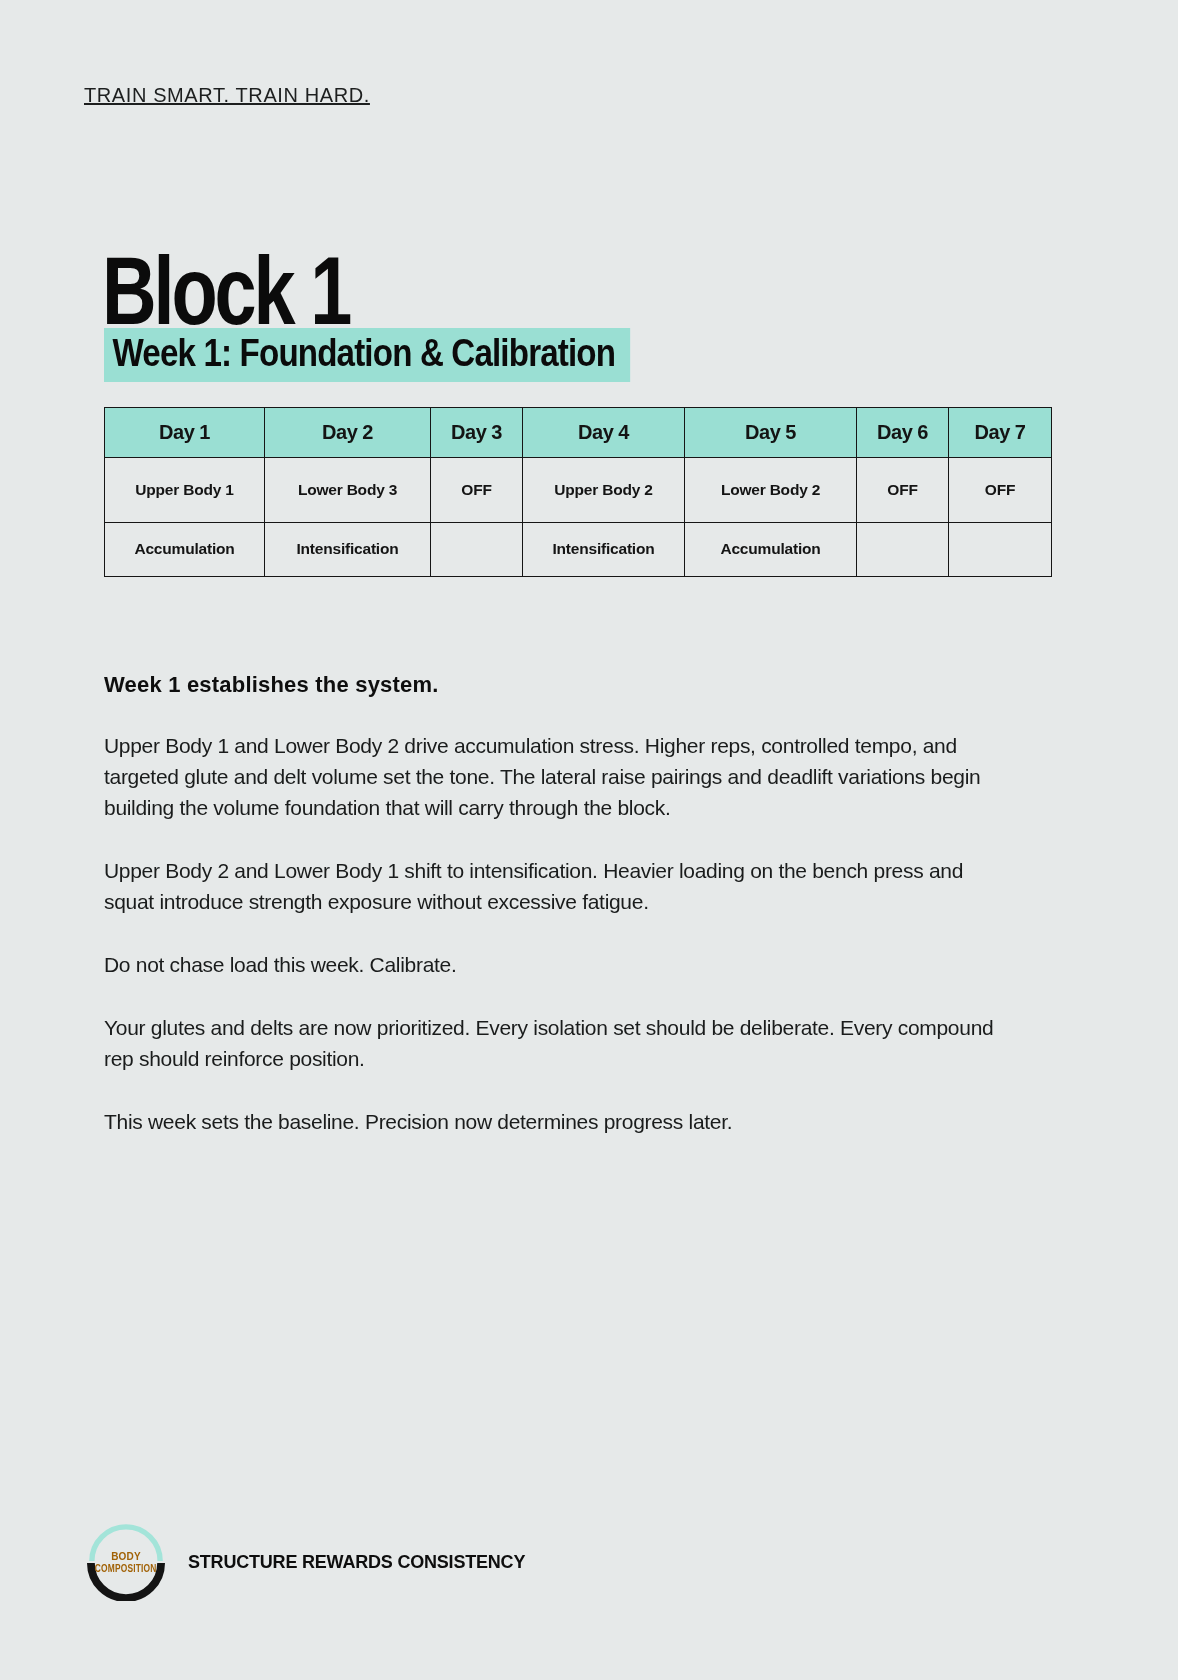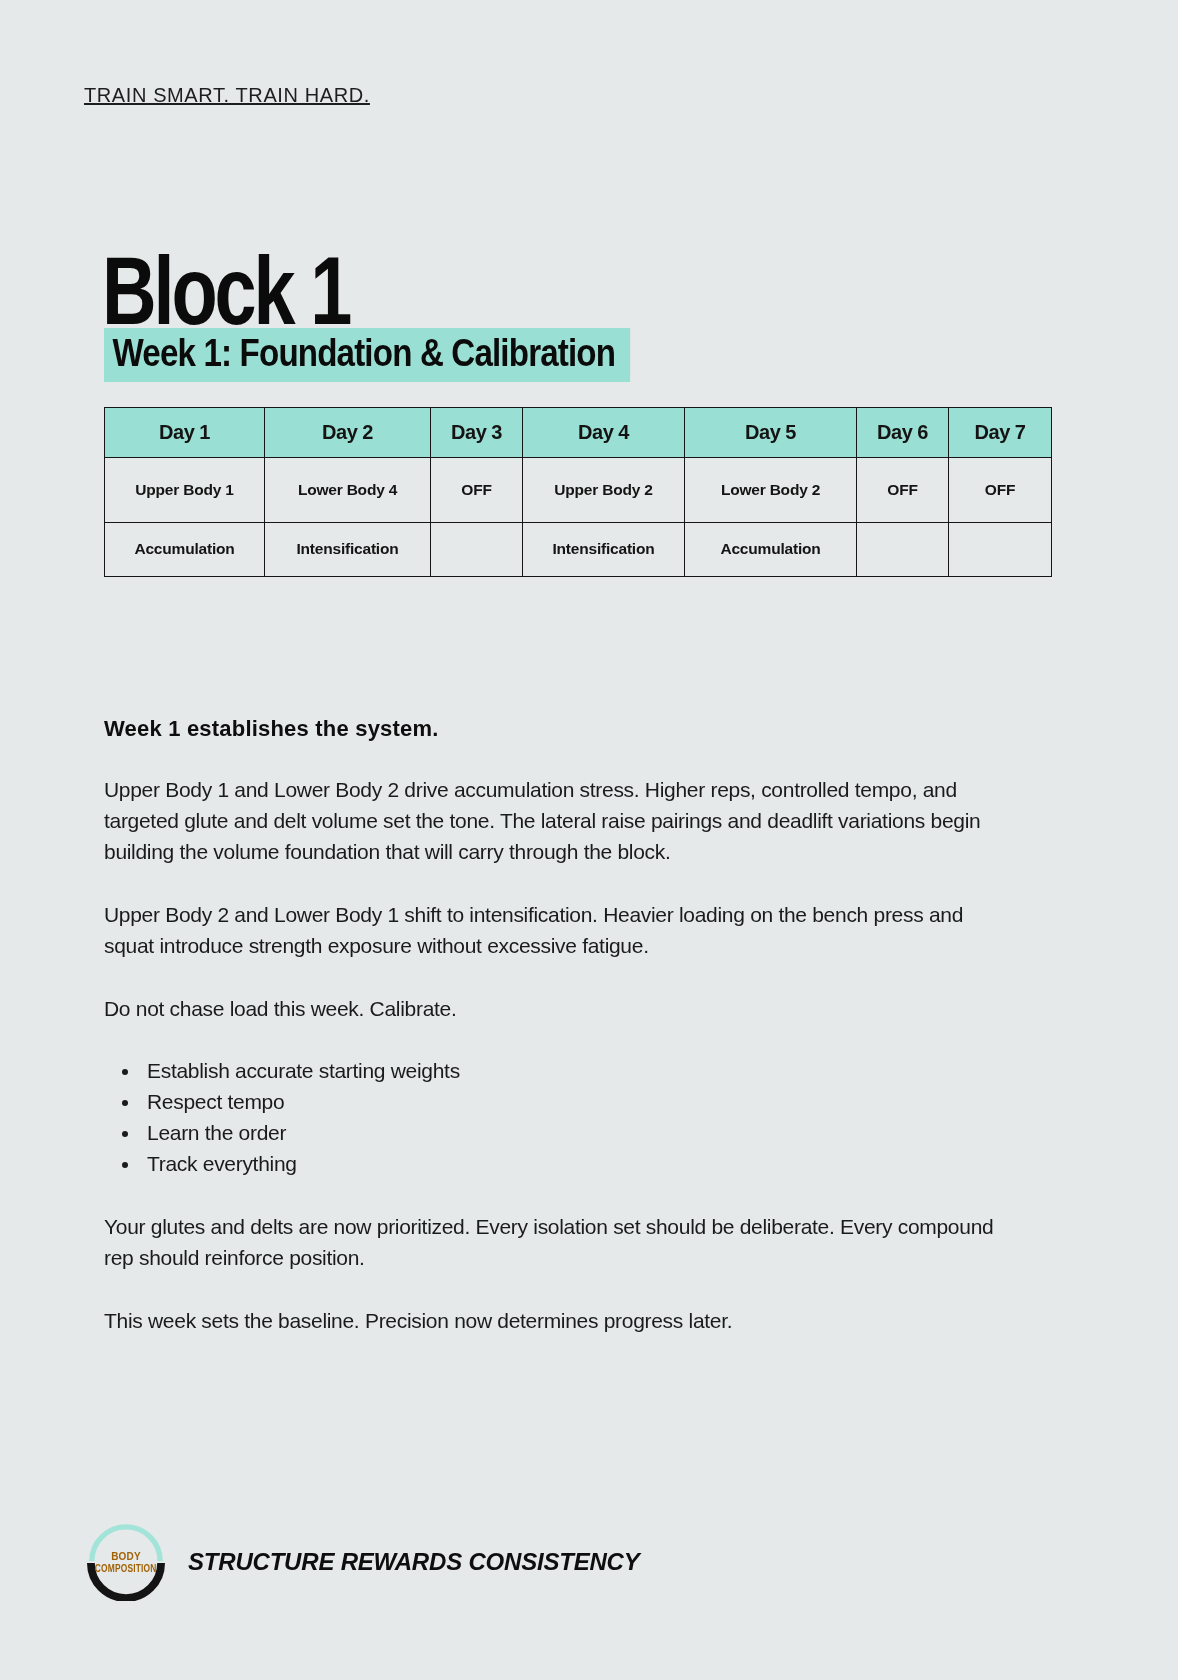--- a/index.html
+++ b/index.html
@@ -48,21 +48,21 @@
     background:var(--accent);
     height:50px; font-size:20px; letter-spacing:-0.5px;
   }
   table.schedule tr.r1 td{ height:65px; }
   table.schedule tr.r2 td{ height:54px; }
   table.schedule tr.r3 td{ height:70px; }
   table.schedule td{
     font-size:15.5px; letter-spacing:-0.2px; padding:0 15px; line-height:1.45;
   }
   .body-copy{
-    position:absolute; left:104px; top:716px; width:905px;
+    position:absolute; left:104px; top:672px; width:905px;
     font-size:21px; line-height:31px; letter-spacing:-0.3px; color:#1a1c1c;
   }
   .body-copy h2{
     font-size:22px; font-weight:bold; letter-spacing:0.2px; color:#0e0e0e;
     line-height:26px;
   }
   .body-copy p{ margin-top:32px; }
   .body-copy ul{ margin-top:31px; margin-bottom:0; padding-left:37px; }
   .body-copy li{ line-height:31px; padding-left:6px; }
   .footer{
@@ -75,23 +75,22 @@
   .logo svg{ position:absolute; inset:0; }
   .logo-text{
     position:absolute; inset:0;
     display:flex; flex-direction:column; align-items:center; justify-content:center;
     font-weight:bold; color:#a16207; line-height:12px; padding-top:2px;
   }
   .logo-line1{ font-size:10px; letter-spacing:0.2px; }
   .logo-line2{ font-size:10px; transform:scaleX(0.84); letter-spacing:0.2px; }
   .slogan{
     margin-left:23px;
-    font-size:24px; font-weight:bold; letter-spacing:-0.2px; color:#0e0e0e;
+    font-size:18px; font-weight:bold; letter-spacing:-0.2px; color:#0e0e0e;
     white-space:nowrap;
-    font-style:italic;
   }
 </style>
 </head>
 <body>
 
 <div class="tagline">TRAIN SMART. TRAIN HARD.</div>
 
 <h1 class="title">Block 1</h1>
 
 <div class="subtitle">Week 1: Foundation &amp; Calibration</div>
@@ -111,21 +110,21 @@
     <th>Day 1</th>
     <th>Day 2</th>
     <th>Day 3</th>
     <th>Day 4</th>
     <th>Day 5</th>
     <th>Day 6</th>
     <th>Day 7</th>
   </tr>
   <tr class="r1">
     <td>Upper Body 1</td>
-    <td>Lower Body 4</td>
+    <td>Lower Body 3</td>
     <td>OFF</td>
     <td>Upper Body 2</td>
     <td>Lower Body 2</td>
     <td>OFF</td>
     <td>OFF</td>
   </tr>
   <tr class="r2">
     <td>Accumulation</td>
     <td>Intensification</td>
     <td></td>
@@ -135,26 +134,20 @@
     <td></td>
   </tr>
 </tbody>
   </table>
 
 <div class="body-copy">
   <h2>Week 1 establishes the system.</h2>
   <p>Upper Body 1 and Lower Body 2 drive accumulation stress. Higher reps, controlled tempo, and targeted glute and delt volume set the tone. The lateral raise pairings and deadlift variations begin building the volume foundation that will carry through the block.</p>
   <p>Upper Body 2 and Lower Body 1 shift to intensification. Heavier loading on the bench press and squat introduce strength exposure without excessive fatigue.</p>
   <p>Do not chase load this week. Calibrate.</p>
-  <ul>
-    <li>Establish accurate starting weights</li>
-    <li>Respect tempo</li>
-    <li>Learn the order</li>
-    <li>Track everything</li>
-  </ul>
   <p>Your glutes and delts are now prioritized. Every isolation set should be deliberate. Every compound rep should reinforce position.</p>
   <p>This week sets the baseline. Precision now determines progress later.</p>
 </div>
 
 <div class="footer">
   <div class="logo">
     <svg viewBox="0 0 80 80" width="78" height="78">
       <path d="M 5 39 A 35 35 0 0 1 75 39" fill="none" stroke="#a3e4d9" stroke-width="5.5"></path>
       <path d="M 76 41 A 36 36 0 0 1 4 41" fill="none" stroke="#141414" stroke-width="8"></path>
     </svg>

